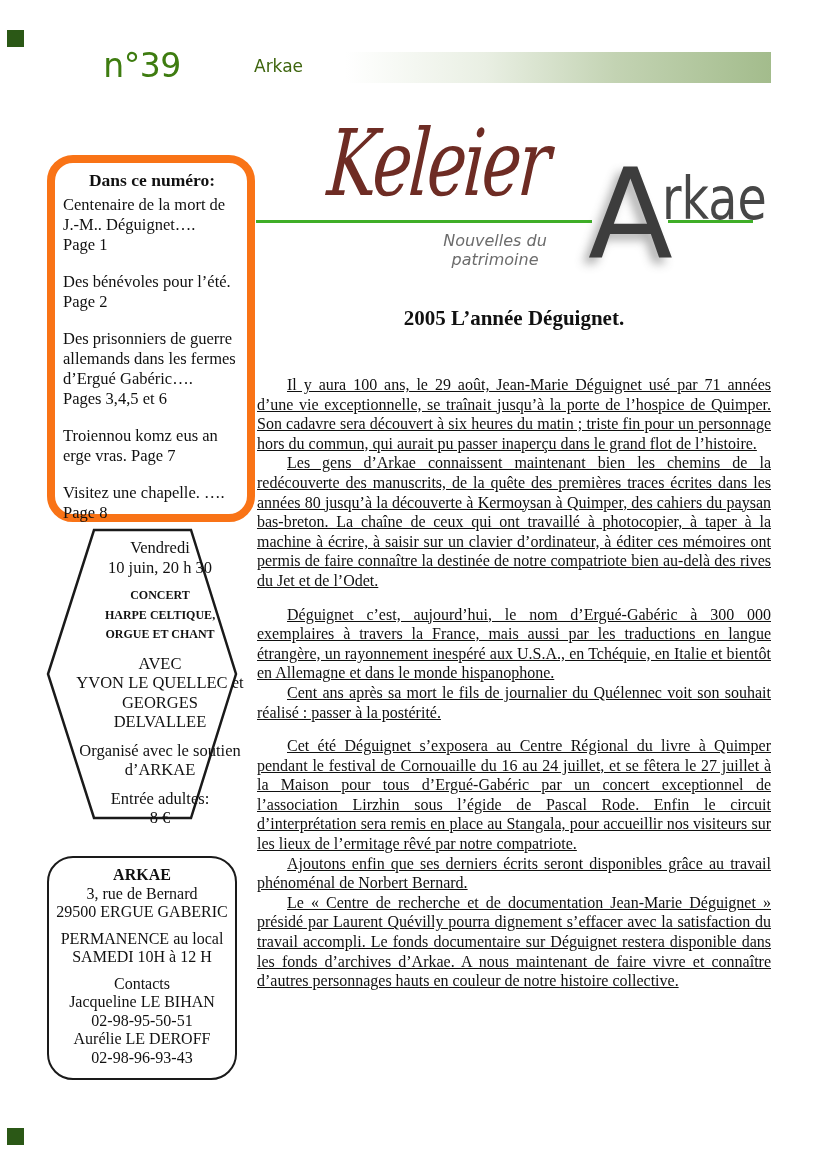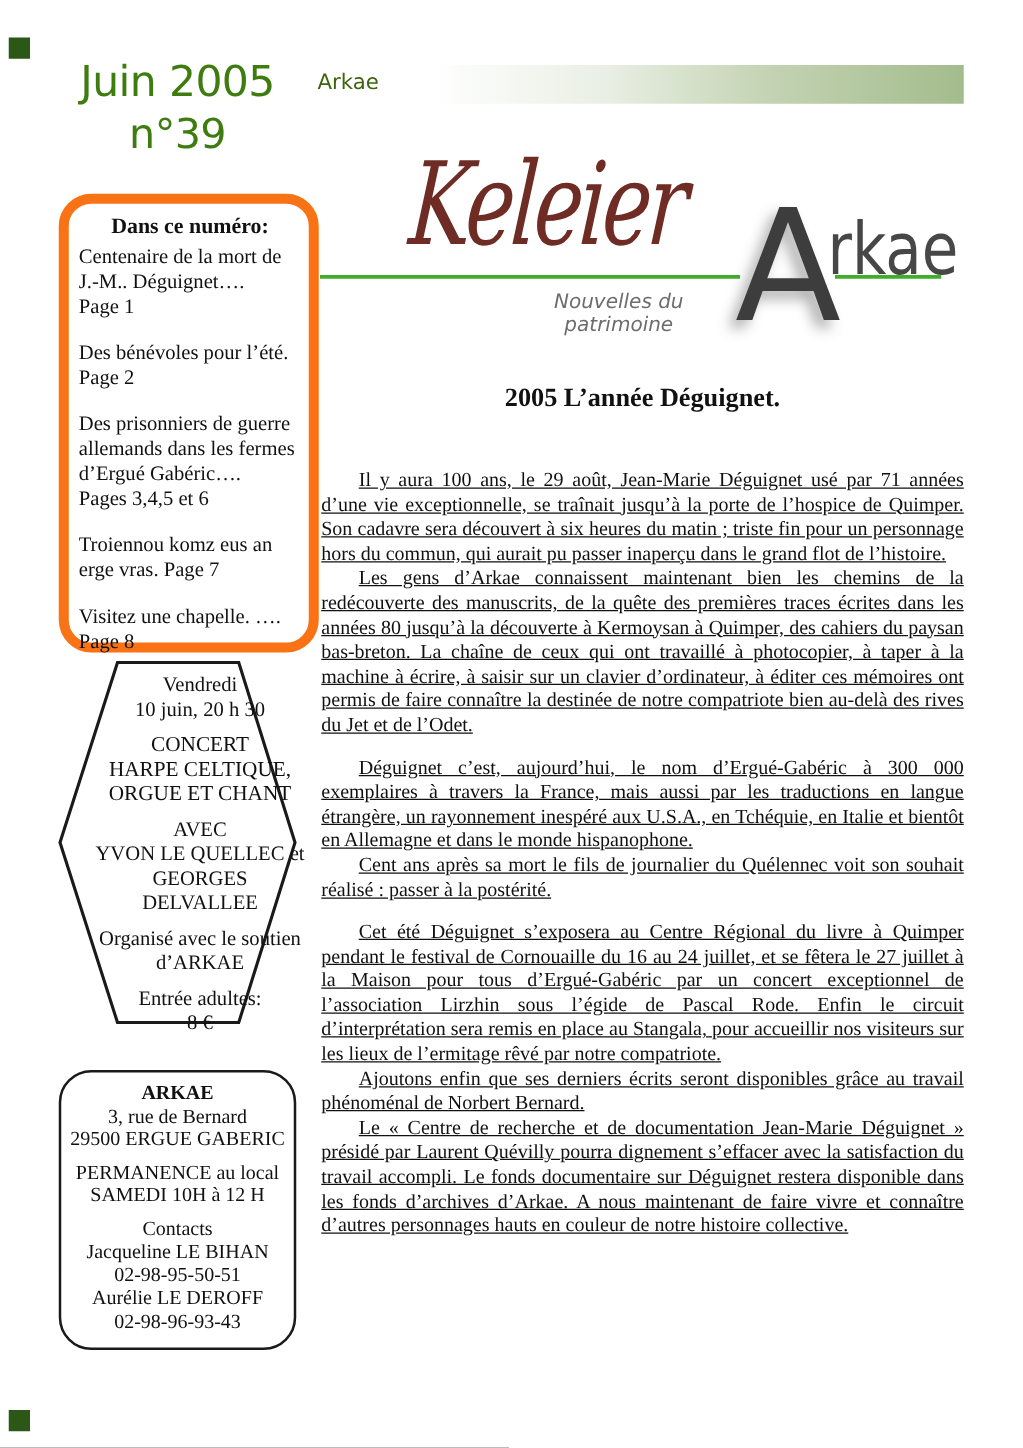--- a/index.html
+++ b/index.html
@@ -19,21 +19,21 @@
 
   .toc-box{position:absolute;left:47px;top:155px;width:178px;height:344px;
     border:8px solid #f97316;border-radius:26px;padding:7px 6px 0 8px;}
   .toc-title{font-weight:bold;font-size:17.5px;text-align:center;margin-bottom:4px;}
   .toc-item{font-size:16.5px;line-height:20px;white-space:pre-line;margin-bottom:17px;}
 
   .hex-wrap{position:absolute;left:46px;top:528px;width:192px;height:292px;}
   .hex-wrap svg{position:absolute;left:0;top:0;}
   .hex-text{position:absolute;left:28px;top:10px;width:172px;text-align:center;
     font-size:16.5px;line-height:19.5px;}
-  .hex-text .b{font-weight:normal;font-size:17px;}
+  .hex-text .b{font-weight:bold;font-size:12px;}
   .vgap{height:9px;}
 
   .contact-box{position:absolute;left:47px;top:856px;width:178px;height:212px;
     border:2px solid #1a1a1a;border-radius:26px;padding:8px 4px 0 4px;
     text-align:center;font-size:16px;line-height:18.5px;}
   .contact-box .b{font-weight:bold;}
   .vgap2{height:8px;}
 
   
   .head-bar{position:absolute;left:252px;top:52px;width:519px;height:31px;
@@ -61,21 +61,20 @@
 </style>
 </head>
 <body>
 
 <div class="page">
 
   <div class="corner-mark top"></div>
   <div class="corner-mark bottom"></div>
 
   <div class="issue">
-    <div class="l1">Juin 2005</div>
     <div class="l2">n°39</div>
   </div>
 
   <div class="toc-box">
     <div class="toc-title">Dans ce numéro:</div>
     <div class="toc-item">Centenaire de la mort de
 J.-M.. Déguignet….
 Page 1</div>
     <div class="toc-item">Des bénévoles pour l’été.
 Page 2</div>

